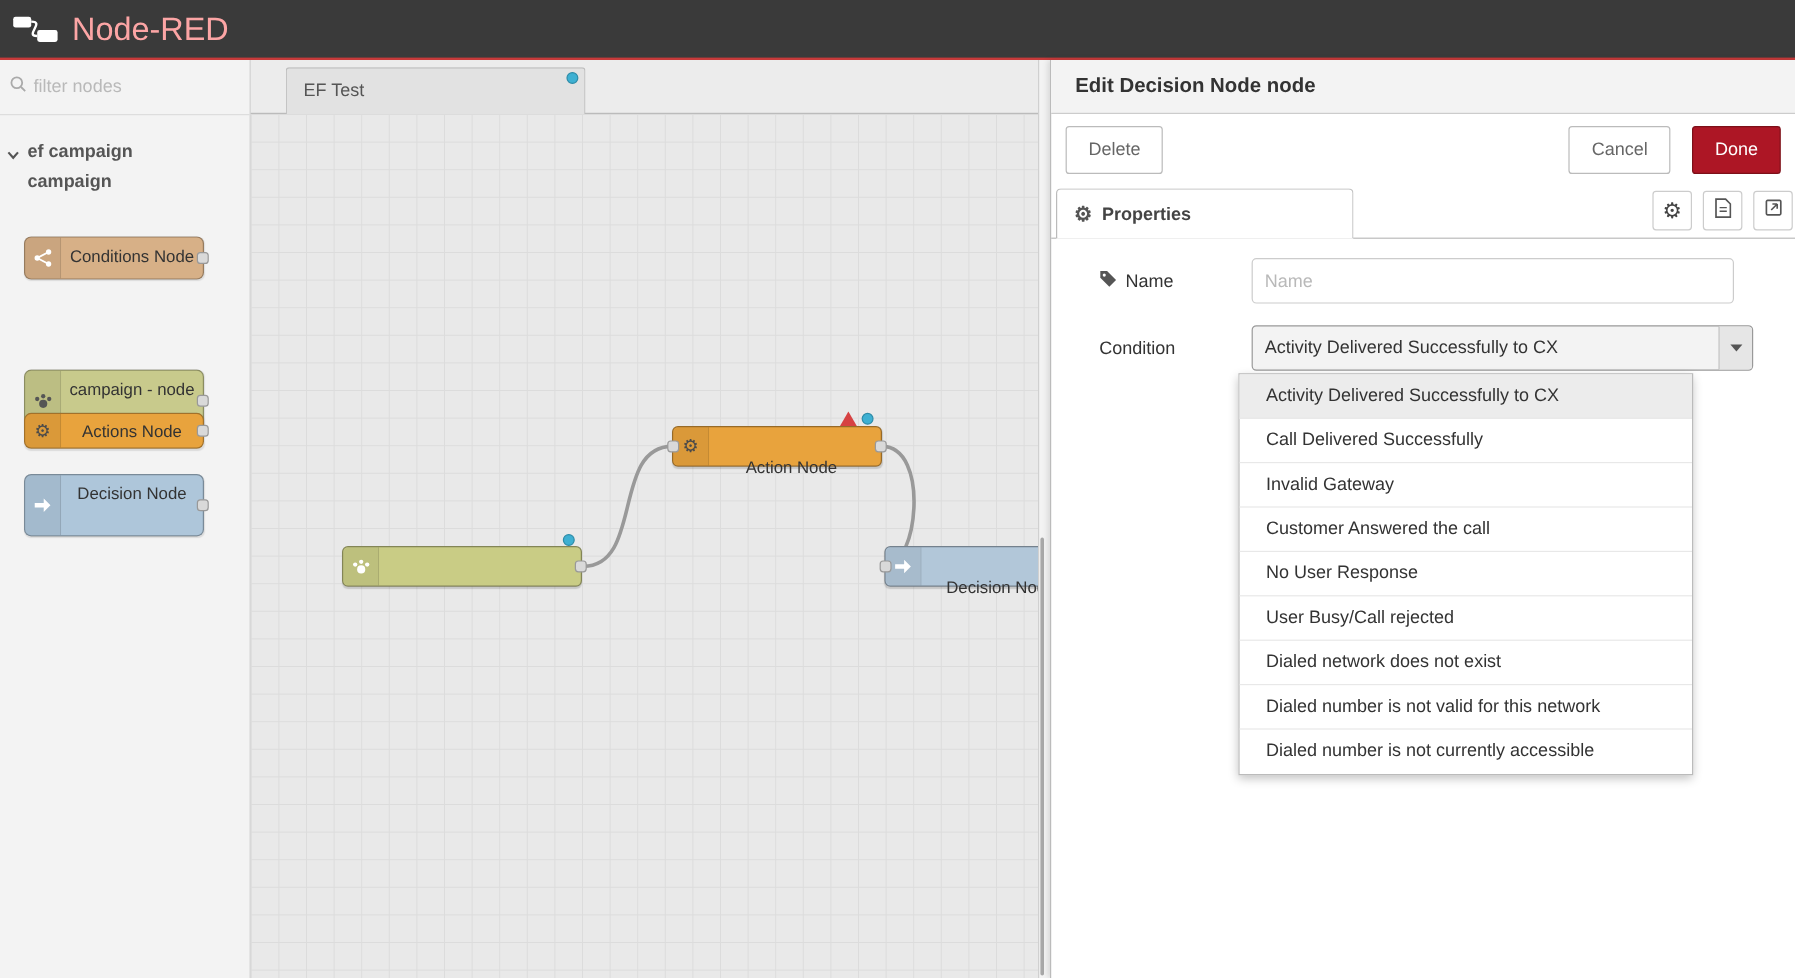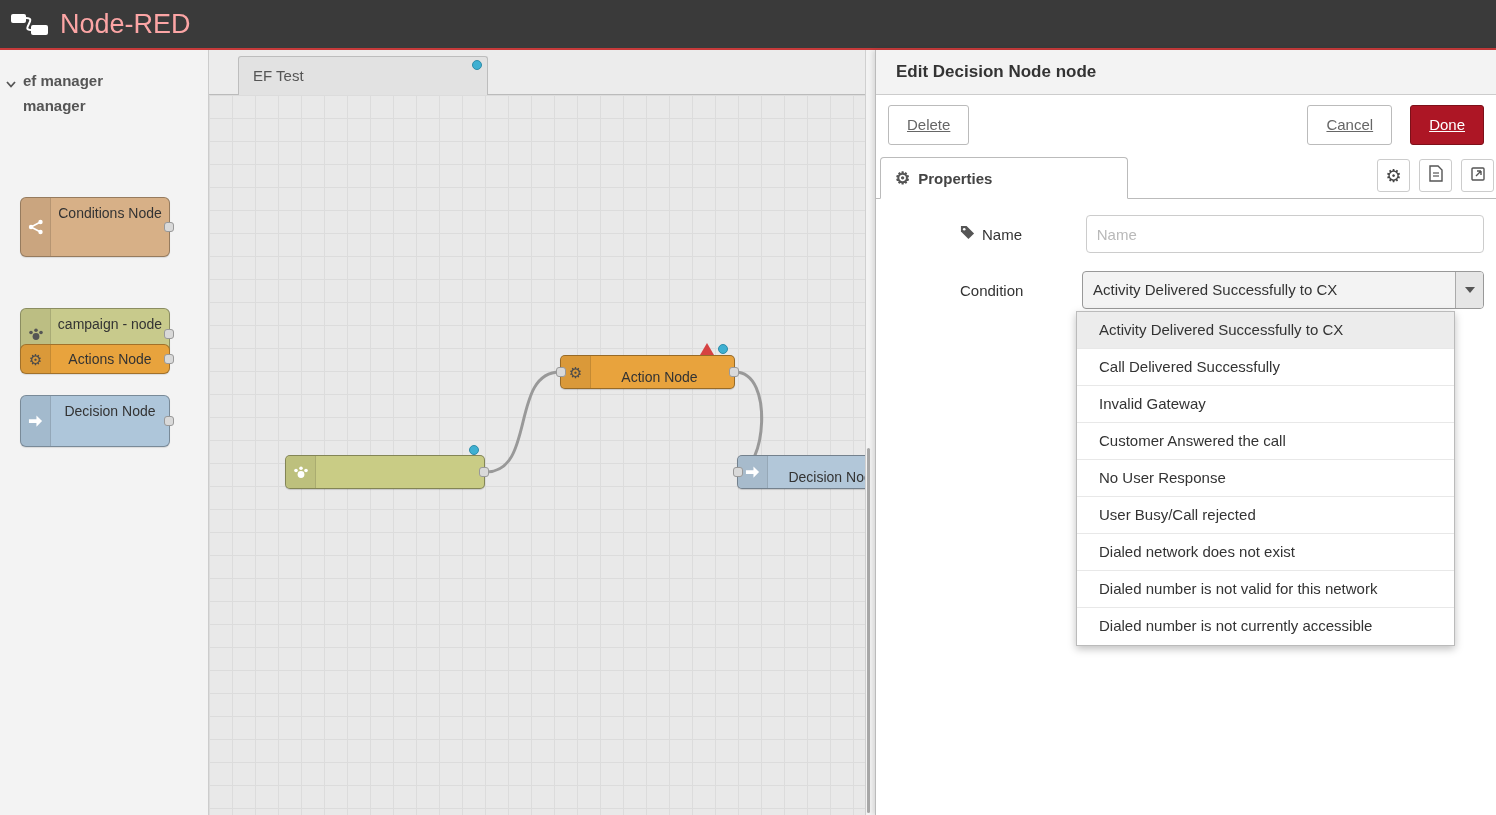--- a/index.html
+++ b/index.html
@@ -33,21 +33,21 @@
   .icon-strip { position:absolute; left:0; top:0; bottom:0; width:30px;
     background:rgba(0,0,0,0.06); border-right:1px solid rgba(0,0,0,0.1);
     border-radius:5px 0 0 5px; display:flex; align-items:center; justify-content:center; }
   .pnode .plabel { margin-left:30px; padding:5px 4px; line-height:20px; }
   .pnode.single .plabel { padding:3px 4px; line-height:22px; }
   .port { position:absolute; width:10px; height:10px; background:#d9d9d9;
     border:1px solid #999; border-radius:3px; }
   .port.right { right:-5px; top:50%; margin-top:-5px; }
   .port.left  { left:-5px;  top:50%; margin-top:-5px; }
 
-  #pnode-conditions { top:147px; height:60px; background:#d7b087; }
+  #pnode-conditions { top:147px; height:36px; background:#d7b087; }
   #pnode-campaign   { top:221px; height:52px; background:#c8ca8c;margin-top:37px; }
   #pnode-actions    { top:294px; height:30px; background:#e8a33d; }
   #pnode-decision   { top:345px; height:52px; background:#aec6da; }
   .gear-glyph { font-size:15px; color:#4a4a4a; line-height:1; }
 
   
   .canvas { position:absolute; left:209px; top:50px; width:656px; bottom:0; }
   .tabbar { height:45px; background:#ececec; border-bottom:1px solid #bbb; position:relative; }
   .tab { position:absolute; left:29px; top:6px; width:250px; height:39px;
     background:#e2e2e2; border:1px solid #bdbdbd; border-bottom:none;
@@ -60,21 +60,21 @@
   .grid { position:absolute; left:0; top:45px; right:0; bottom:0; overflow:hidden;
     background-color:#e9e9e9;
     background-image:linear-gradient(#dcdcdc 1px, transparent 1px),
                      linear-gradient(90deg,#dcdcdc 1px, transparent 1px);
     background-size:23px 23px; }
   .wires { position:absolute; left:0; top:0; }
 
   .cnode { position:absolute; height:34px; border-radius:5px;
     border:1px solid rgba(0,0,0,0.35); font-size:14px; color:#333;
     box-shadow:0 1px 1px rgba(0,0,0,0.15); }
-  .cnode .clabel { margin-left:24px; padding:6px 8px; line-height:31px; text-align:center;
+  .cnode .clabel { margin-left:24px; padding:18px 8px; line-height:31px; text-align:center;
     white-space:nowrap; overflow:hidden; }
   #cnode-post     { left:76px;  top:360px; width:200px; background:#c9cc85; }
   #cnode-action   { left:351px; top:260px; width:175px; background:#e8a33d; }
   #cnode-decision { left:528px; top:360px; width:170px; background:#b2c7d9; }
 
   .error-triangle { position:absolute; width:0; height:0;
     border-left:7px solid transparent; border-right:7px solid transparent;
     border-bottom:12px solid #d64242; }
 
   
@@ -85,37 +85,37 @@
 
   
   .tray { position:absolute; left:875px; top:50px; right:0; bottom:0;
     background:#fff; border-left:1px solid #bbb;
     box-shadow:-2px 0 5px rgba(0,0,0,0.12); }
   .tray-header { height:45px; background:#f3f3f3; border-bottom:1px solid #ccc;
     font-size:17px; font-weight:bold; color:#333; line-height:44px; padding-left:20px; }
   .tray-toolbar { height:60px; display:flex; align-items:center; padding:0 12px; }
   .btn { height:40px; padding:0 18px; background:#fff; border:1px solid #bbb;
     border-radius:3px; font-size:15px; color:#666; line-height:38px; cursor:pointer;
-    font-family:inherit;text-decoration:underline; }
+    font-family:inherit; }
   .toolbar-spacer { flex:1; }
   .btn-done { background:#AD1625; border-color:#7d1019; color:#fff; margin-left:18px; }
 
   .tab-row { position:relative; height:44px; border-bottom:1px solid #bbb; }
   .props-tab { position:absolute; left:4px; bottom:-1px; width:248px; height:42px;
     background:#fff; border:1px solid #bbb; border-bottom:1px solid #fff;
     border-radius:4px 4px 0 0; display:flex; align-items:center; padding-left:14px;
     font-weight:bold; color:#444; font-size:15px; }
   .props-tab .gear-glyph { margin-right:8px; font-size:17px; color:#555; }
   .tab-icons { position:absolute; right:2px; top:4px; display:flex; gap:9px; }
   .icon-btn { width:33px; height:33px; background:#fff; border:1px solid #ccc;
     border-radius:3px; display:flex; align-items:center; justify-content:center;
     color:#555; cursor:pointer; }
   .icon-btn .gear-glyph { font-size:18px; color:#444; }
 
-  .form { position:relative; padding:16px 12px;margin-left:44px; }
+  .form { position:relative; padding:16px 12px; }
   .form-row { display:flex; align-items:center; margin-bottom:18px; }
   .form-label { width:155px; display:flex; align-items:center; gap:7px;
     font-size:15px; color:#333; padding-left:28px; }
   .text-input { width:402px; height:38px; border:1px solid #ccc; border-radius:4px;
     padding:0 10px; font-size:15px; color:#555; font-family:inherit; outline:none; }
   .text-input::placeholder { color:#b9b9b9; }
   .select { position:relative; width:418px; height:38px; border:1px solid #999;
     border-radius:4px; background:#f3f3f3; cursor:pointer; }
   .select-value { line-height:36px; padding-left:10px; font-size:15px; color:#333;
     white-space:nowrap; overflow:hidden; margin-right:30px; }
@@ -141,28 +141,37 @@
     <svg width="40" height="26" viewBox="0 0 40 26">
       <rect x="1" y="3" width="15" height="9" rx="2" fill="#fff"></rect>
       <rect x="21" y="14" width="17" height="10" rx="2" fill="#fff"></rect>
       <path d="M16 7 C 28 7 10 19 21 19" stroke="#fff" stroke-width="2" fill="none"></path>
     </svg>
   </span>
   <span class="header-title">Node-RED</span>
 </div>
 
 <div class="palette">
+  <div class="palette-search">
+    <span>
+      <svg width="14" height="14" viewBox="0 0 14 14">
+        <circle cx="6" cy="6" r="4.5" fill="none" stroke="#aaa" stroke-width="1.5"></circle>
+        <line x1="9.5" y1="9.5" x2="13" y2="13" stroke="#aaa" stroke-width="1.5"></line>
+      </svg>
+    </span>
+    <input type="text" placeholder="filter nodes" style="">
+  </div>
 
   <div class="palette-category">
     <span class="chev">
       <svg width="12" height="9" viewBox="0 0 12 9">
         <polyline points="2,2 6,6.5 10,2" fill="none" stroke="#555" stroke-width="1.8"></polyline>
       </svg>
     </span>
-    <span class="cat-label">ef manager manager</span>
+    <span class="cat-label">ef campaign campaign</span>
   </div>
 
   <div class="pnode" id="pnode-conditions">
     <span class="icon-strip">
       <svg width="16" height="16" viewBox="0 0 16 16">
         <path d="M3 8 L12.5 3 M3 8 L12.5 13" stroke="#fff" stroke-width="1.6"></path>
         <circle cx="3" cy="8" r="2.2" fill="#fff"></circle>
         <circle cx="12.5" cy="3" r="2.2" fill="#fff"></circle>
         <circle cx="12.5" cy="13" r="2.2" fill="#fff"></circle>
       </svg>

